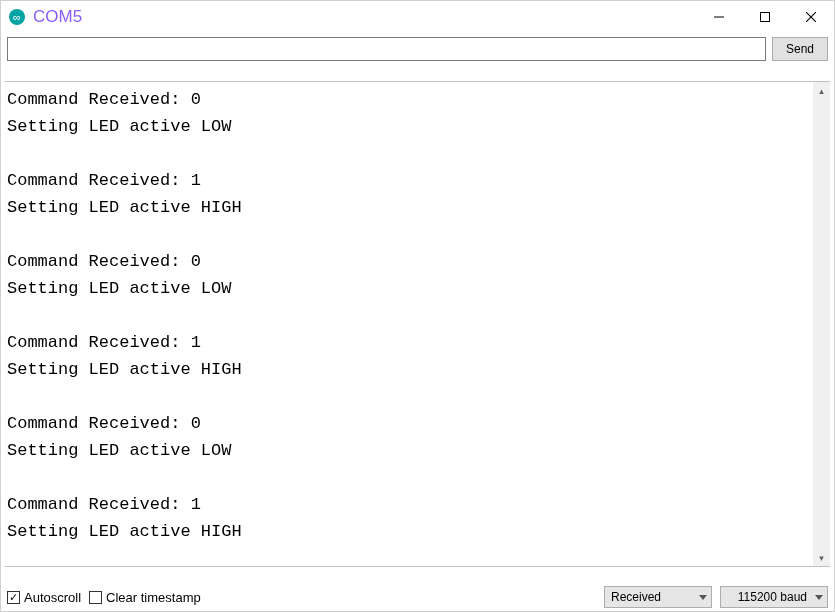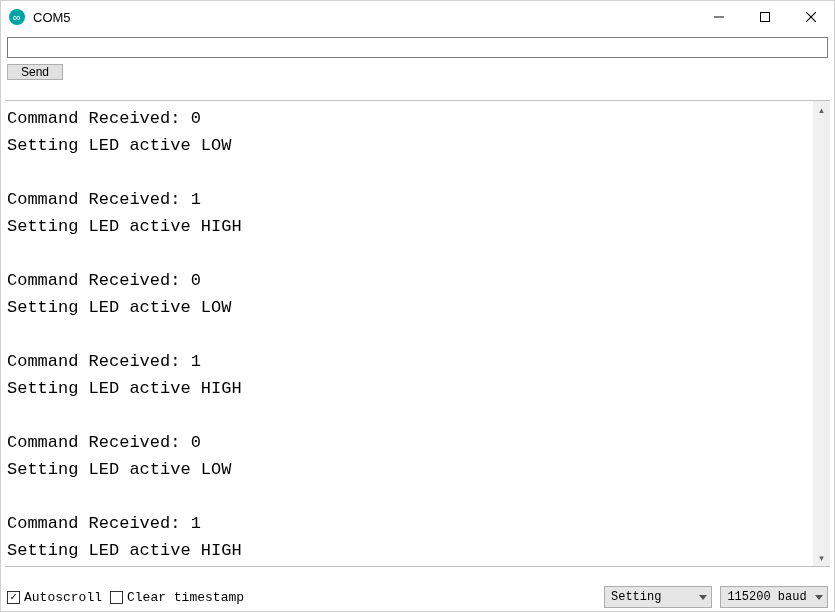--- a/index.html
+++ b/index.html
@@ -33,42 +33,41 @@
     margin-right: 8px;
     flex-shrink: 0;
   }
   .app-icon::after {
     content: "∞";
     color: #fff;
     font-size: 11px;
     line-height: 1;
   }
   .title-text {
-    font-size: 13px;
-    color: #000000;
+    font-size: 17px;
+    color: #8b5cf6;
     flex: 0 0 auto;
     text-align: center;
   }
   .titlebar-spacer { flex: 1; }
   .win-controls { display: flex; height: 100%; }
   .win-btn {
     width: 46px; height: 100%;
     display: inline-flex; align-items: center; justify-content: center;
     cursor: default;
   }
   .win-btn svg { stroke: #000; stroke-width: 1; fill: none; }
   .win-close svg line { stroke-width: 1.1; }
 
   
   .input-row {
     display: flex;
     padding: 4px 6px 4px 6px;
     gap: 6px;
     align-items: stretch;
-    flex-direction: column;
   }
   .serial-input {
     flex: 1;
     height: 24px;
     border: 1px solid #7a7a7a;
     padding: 2px 4px;
     font-size: 13px;
     outline: none;
     background: #fff;
   }
@@ -114,21 +113,20 @@
   }
   .scroll-up { top: 0; }
   .scroll-down { bottom: 0; }
 
   
   .bottom-bar {
     height: 28px;
     display: flex; align-items: center;
     padding: 0 6px;
     gap: 8px;
-    font-family: Liberation Mono, monospace;
   }
   .chk-wrap {
     display: inline-flex; align-items: center; gap: 4px;
     font-size: 13px;
   }
   .chk {
     width: 13px; height: 13px;
     border: 1px solid #333;
     display: inline-flex; align-items: center; justify-content: center;
     background: #fff;
@@ -143,21 +141,21 @@
   .combo {
     height: 22px;
     border: 1px solid #adadad;
     background: #e6e6e6;
     display: inline-flex; align-items: center;
     padding: 0 4px 0 6px;
     font-size: 12px;
     gap: 8px;
   }
   .combo.newline { width: 108px; justify-content: space-between; }
-  .combo.baud    { width: 108px; justify-content: center; }
+  .combo.baud    { width: 108px; justify-content: flex-end; }
   .combo .caret {
     width: 0; height: 0;
     border-left: 4px solid transparent;
     border-right: 4px solid transparent;
     border-top: 5px solid #555;
   }
   .clear-btn {
     height: 22px;
     width: 100px;
     border: 1px solid #adadad;
@@ -229,21 +227,21 @@
     <label class="chk-wrap">
       <span class="chk checked"></span>
       <span>Autoscroll</span>
     </label>
     <label class="chk-wrap">
       <span class="chk"></span>
       <span>Clear timestamp</span>
     </label>
     <span class="bottom-spacer"></span>
     <span class="combo newline">
-      <span>Setting</span>
+      <span>Received</span>
       <span class="caret"></span>
     </span>
     <span class="combo baud">
       <span>115200 baud</span>
       <span class="caret"></span>
     </span>
   </div>
 
 </div>
 

